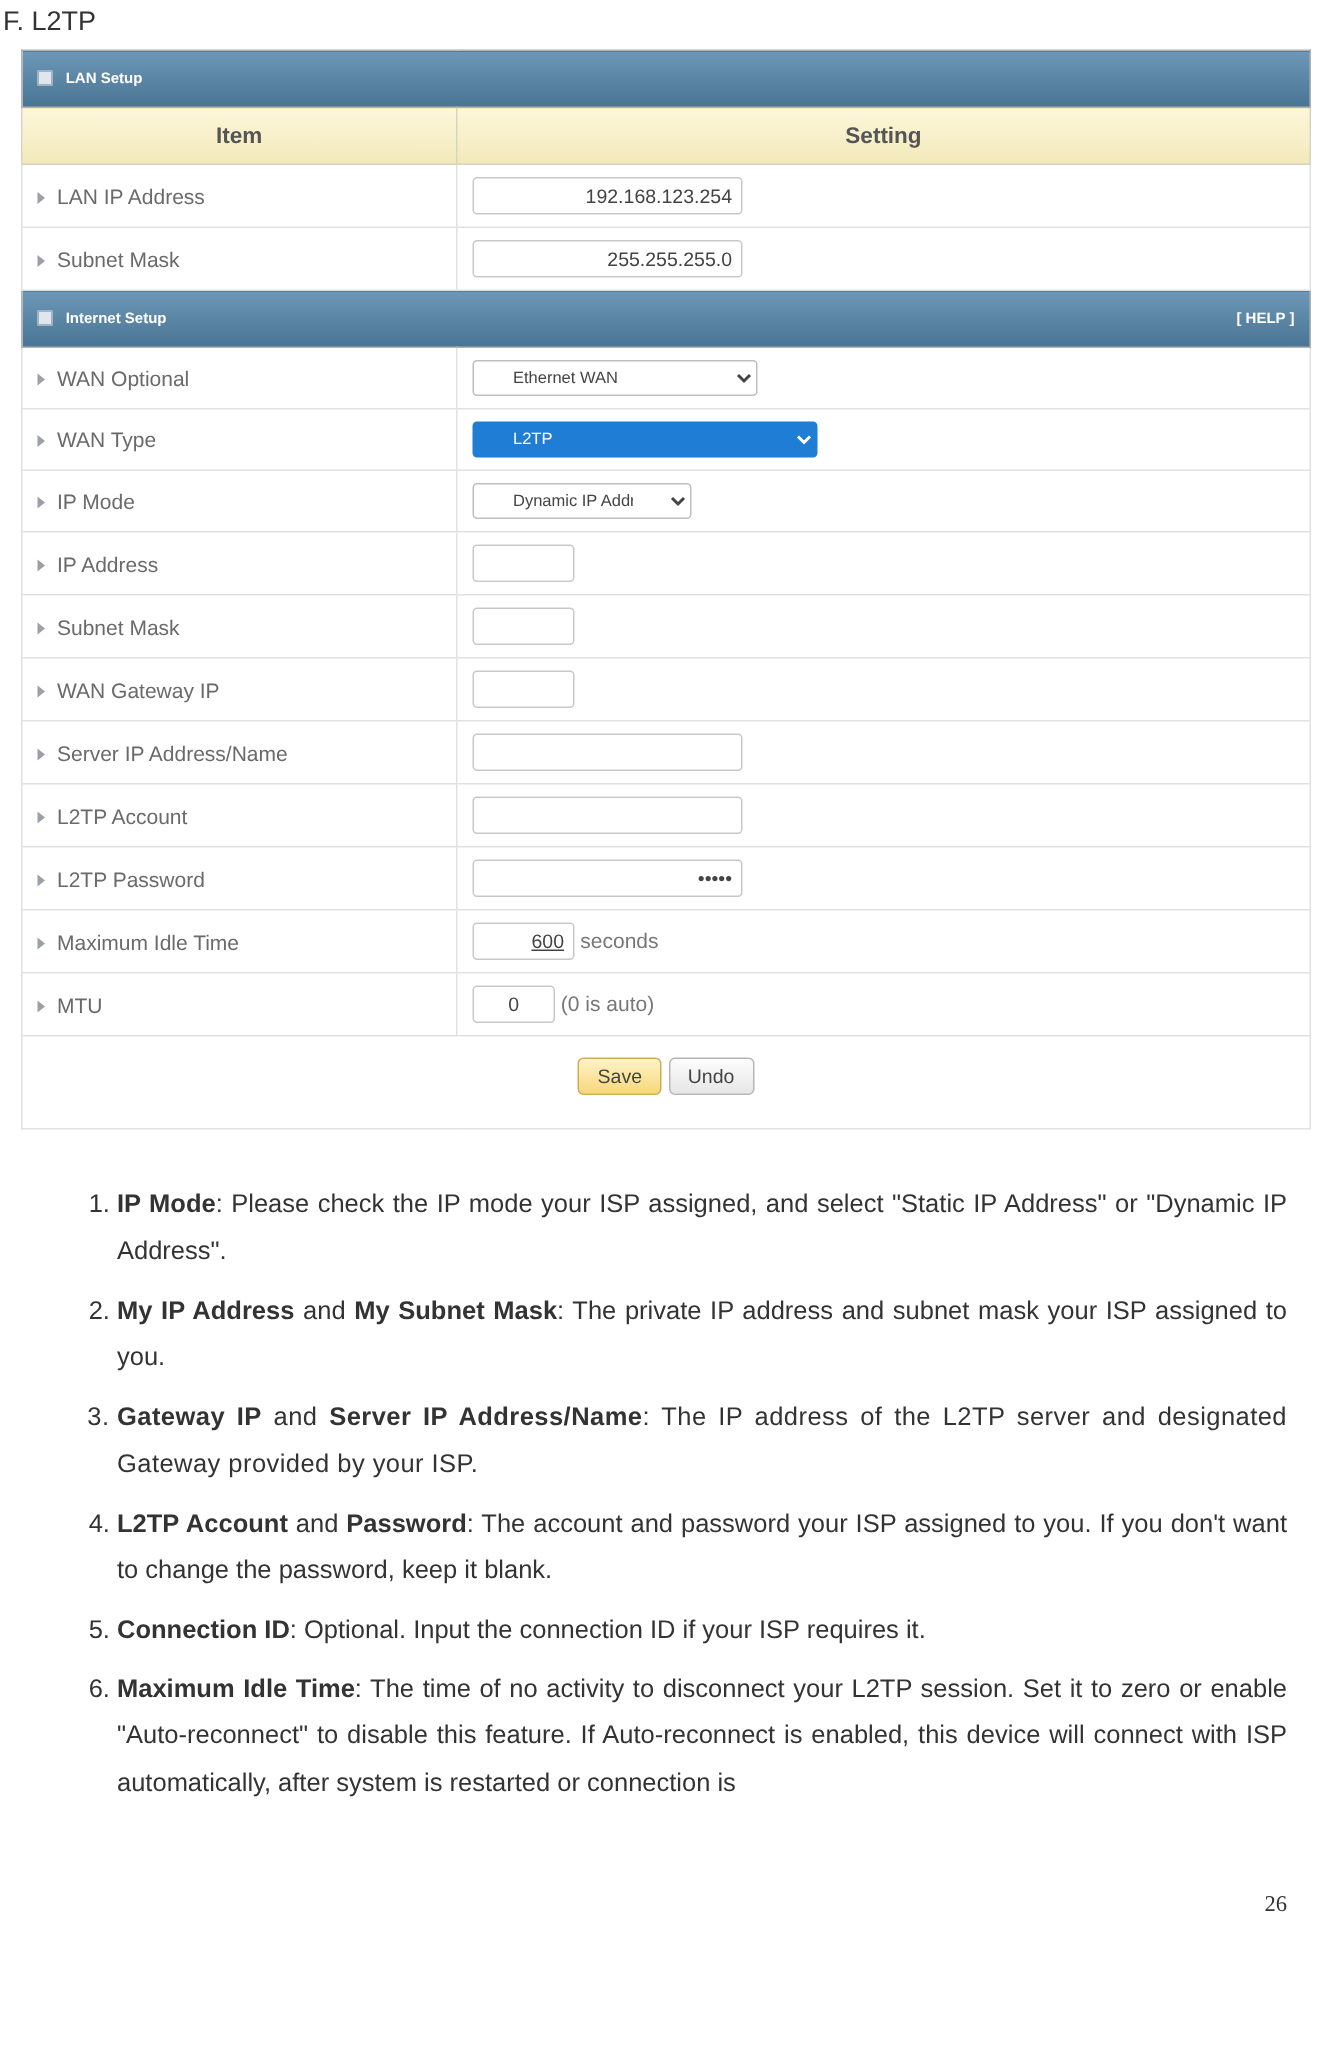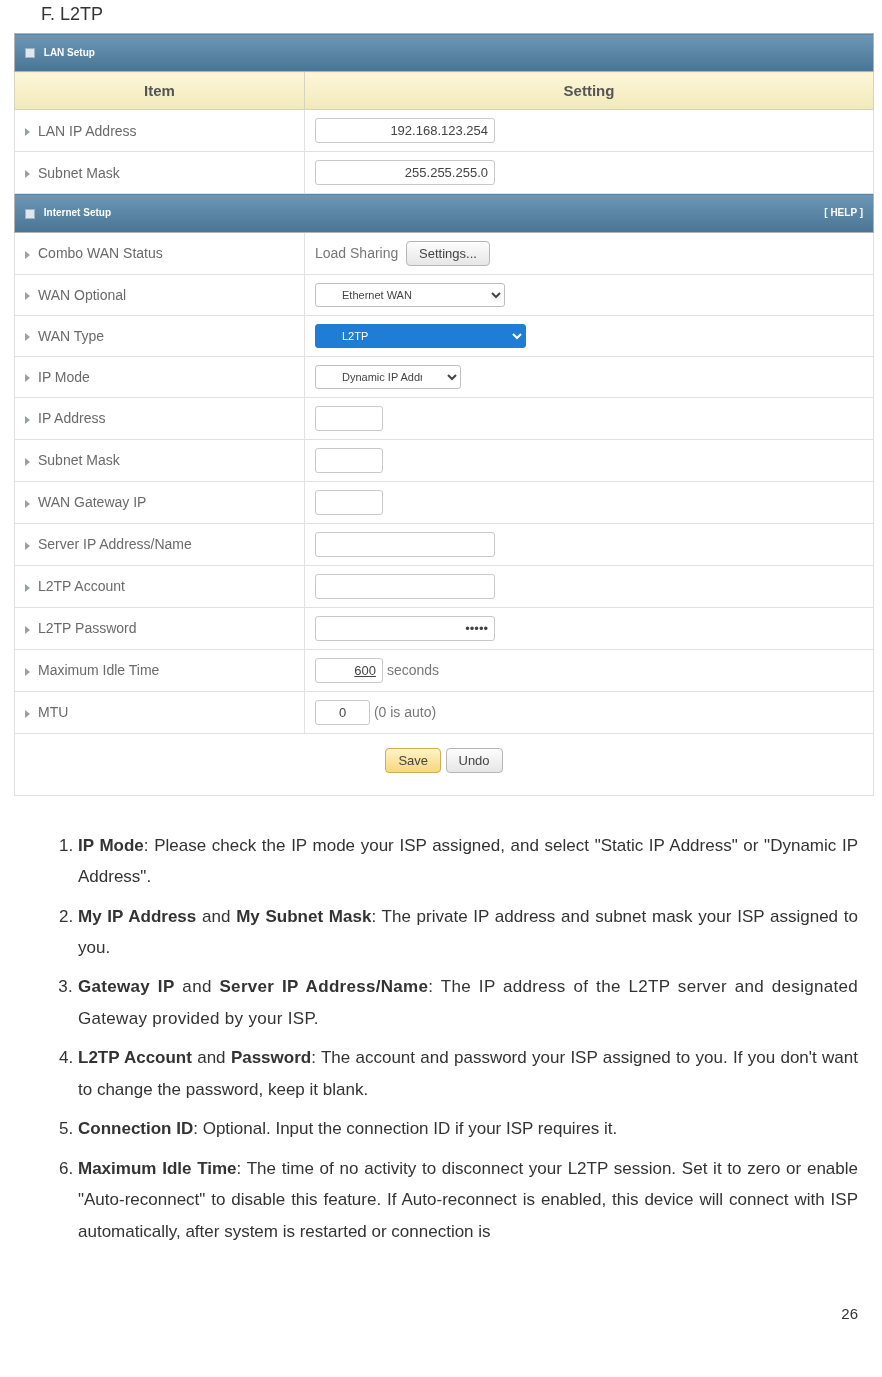--- a/index.html
+++ b/index.html
@@ -8,21 +8,20 @@
     margin: 0;
     padding: 0;
     background: #fff;
     color: #333;
     width: 882px;
   }
   .page { padding: 0 6px 0 0; }
   .section-heading {
     font-size: 18px;
     padding: 4px 0 8px 2px;
-    margin-left: 39px;
   }
   table.config {
     width: 860px;
     border-collapse: collapse;
     border: 1px solid #c7c7c7;
     margin-left: 14px;
   }
   .banner {
     background: linear-gradient(#6d97b6, #4a7494);
     color: #fff;
@@ -88,21 +87,21 @@
     color: #444;
     background: #fff;
   }
   .sel-lg { width: 190px; }
   .sel-md { width: 146px; }
   .sel-conn { width: 215px; }
   .wan-type {
     background: #1f7dd6;
     color: #fff;
     border: 1px solid #1f7dd6;
-    width: 211px;
+    width: 230px;
   }
   .wan-type option { background: #fff; color: #000; }
   .btn {
     display: inline-block;
     border: 1px solid #b6b6b6;
     border-radius: 4px;
     background: linear-gradient(#fdfdfd, #e6e6e6);
     padding: 4px 12px;
     font-size: 13px;
     color: #444;
@@ -123,20 +122,21 @@
     line-height: 1.85;
   }
   .notes ol { padding-left: 28px; margin: 0; }
   .notes li { margin-bottom: 8px; text-align: justify; }
   .notes .li-wide { letter-spacing: 0.3px; }
   .muted { color: #777; }
   .page-num {
     text-align: right;
     padding: 40px 18px 8px 0;
     font-size: 15px;
+    font-family: Liberation Serif, serif;
   }
 </style>
 </head>
 <body>
 
 <div class="page">
   <div class="section-heading">F. L2TP</div>
 
   <table class="config">
 
@@ -162,27 +162,20 @@
 
     <tr>
           <td colspan="2" class="banner">
       <span class="sq-icon"></span>
       <span>Internet Setup</span>
       <span class="help">[ HELP ]</span>
     </td>
         </tr>
 
     <tr class="data-row">
-      <td><span class="caret"></span><span>Combo WAN Status</span></td>
-      <td>
-        <span class="muted">Load Sharing</span>
-        &nbsp;<button class="btn">Settings...</button>
-      </td>
-    </tr>
-    <tr class="data-row">
       <td><span class="caret"></span><span>WAN Optional</span></td>
       <td><select class="sel-lg"><option>Ethernet WAN</option></select></td>
     </tr>
     <tr class="data-row">
       <td><span class="caret"></span><span>WAN Type</span></td>
       <td><select class="wan-type"><option>L2TP</option></select></td>
     </tr>
     <tr class="data-row">
       <td><span class="caret"></span><span>IP Mode</span></td>
       <td><select class="sel-md"><option>Dynamic IP Address</option></select></td>

